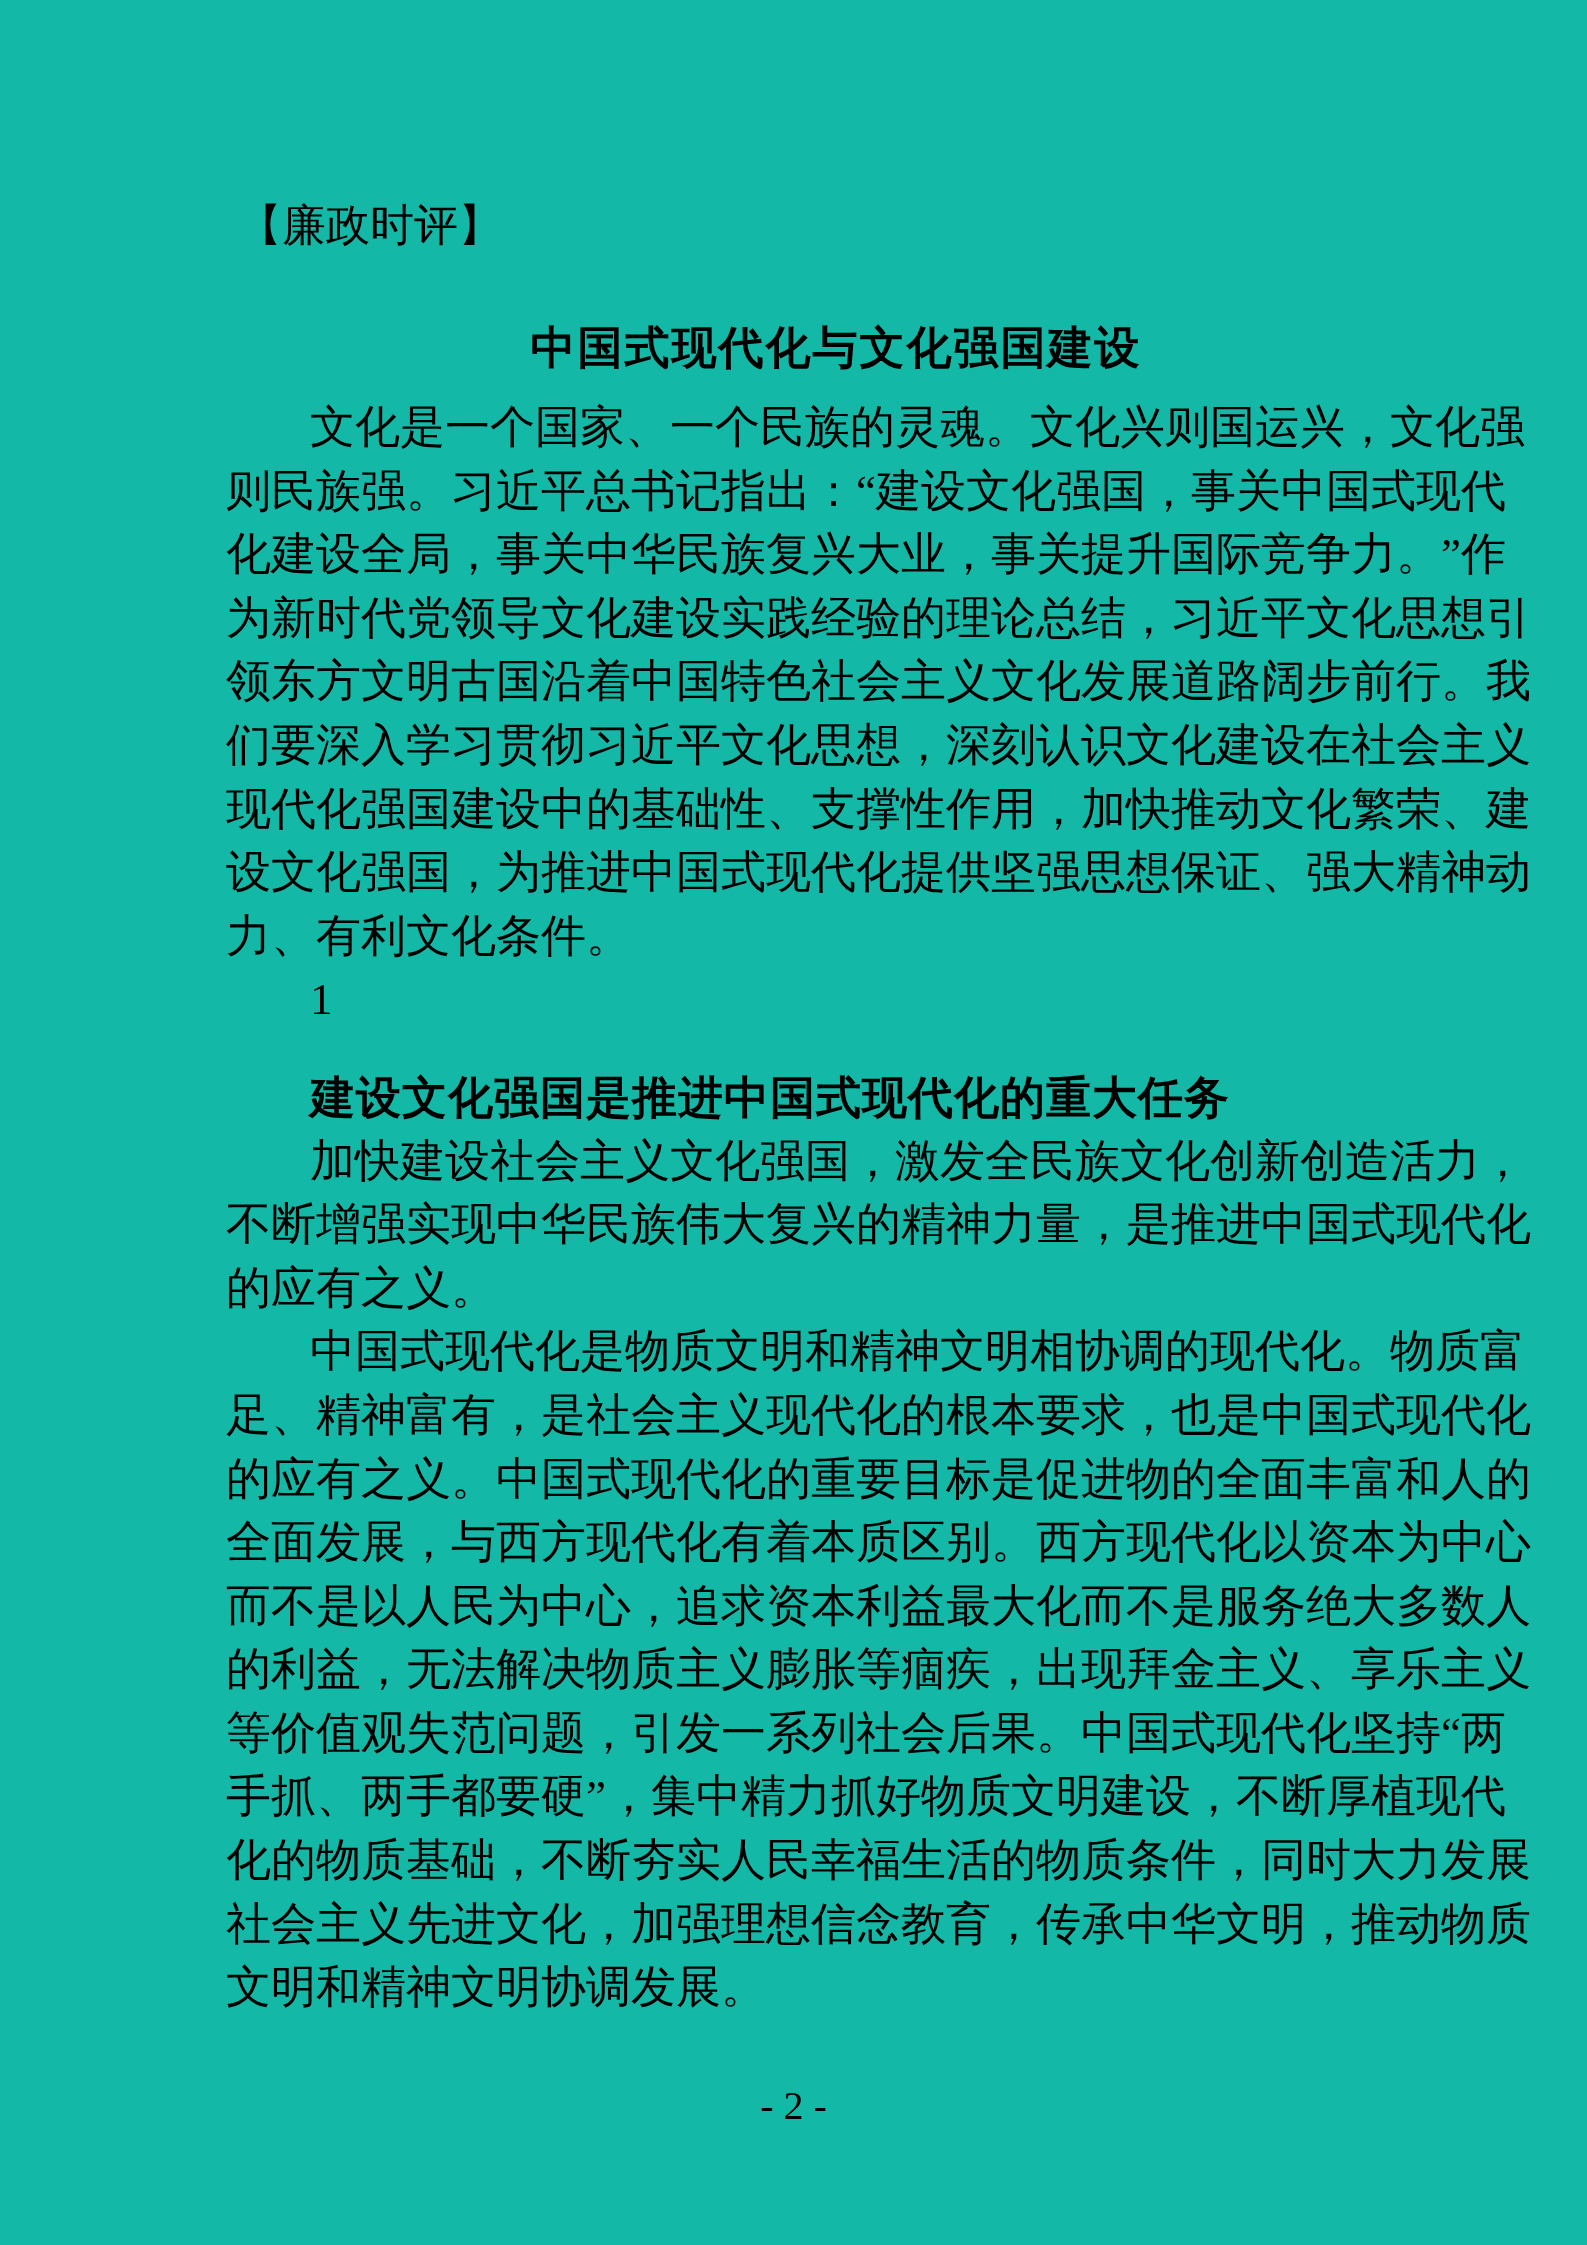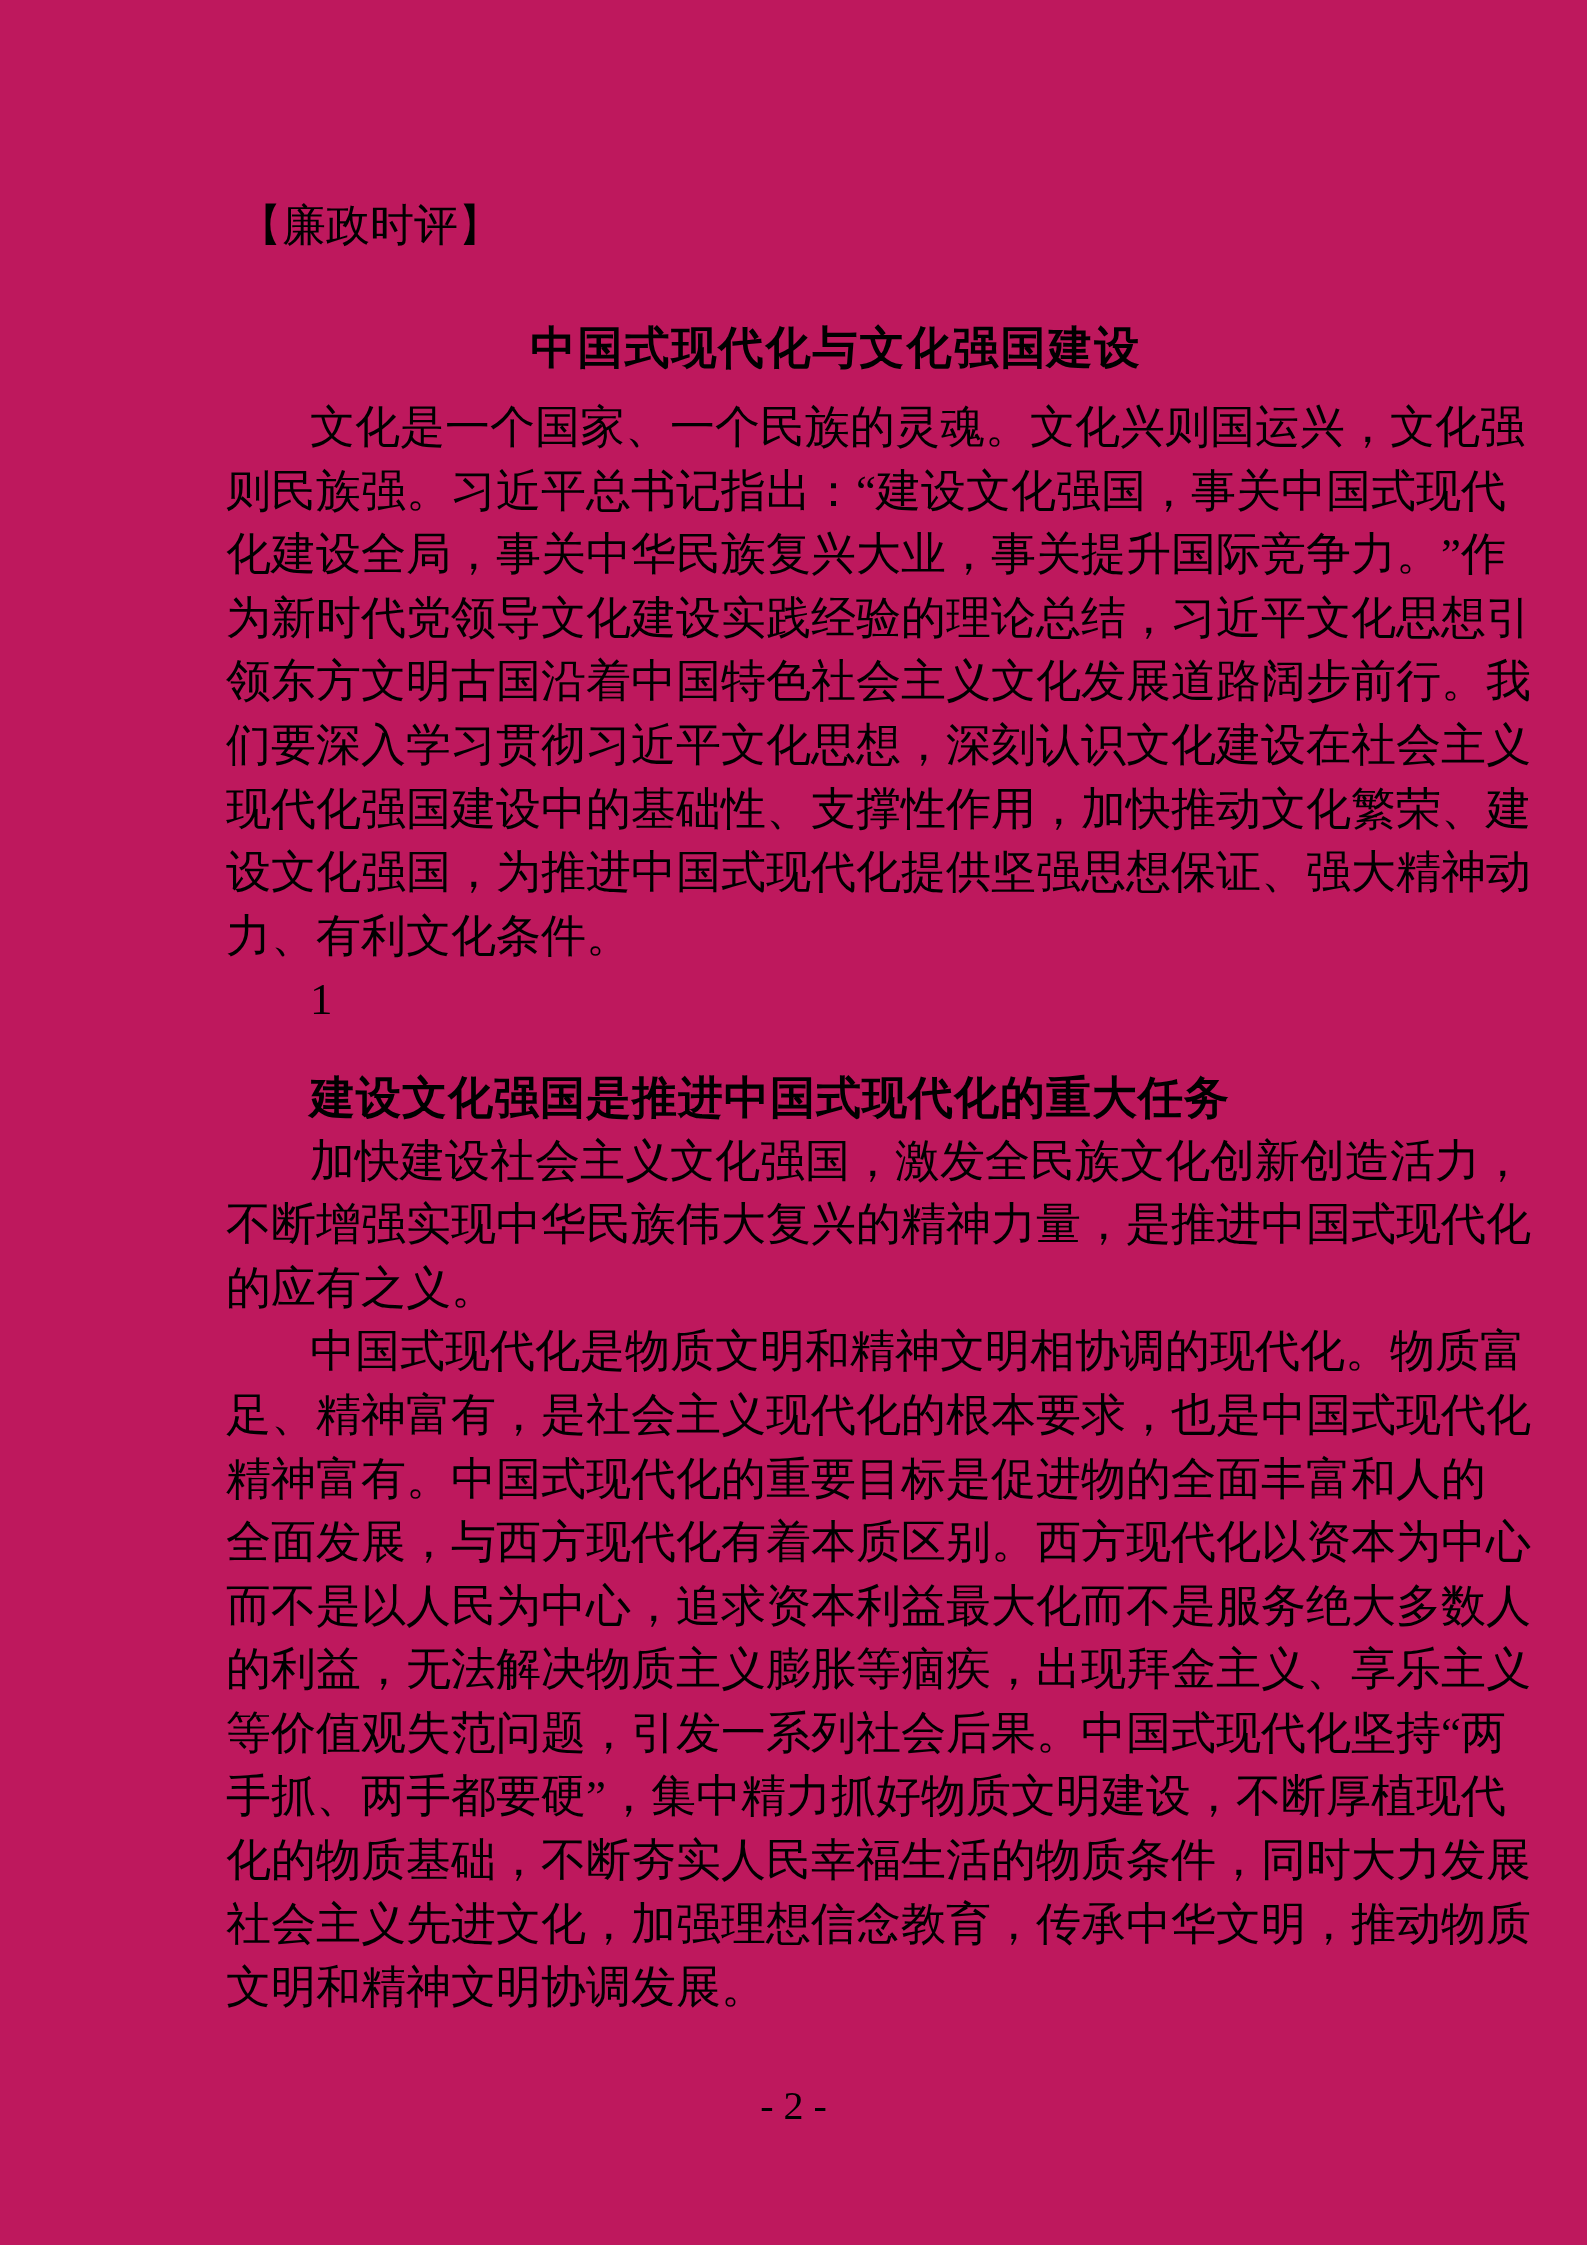--- a/index.html
+++ b/index.html
@@ -4,21 +4,21 @@
 <style>
   html, body {
     margin: 0;
     padding: 0;
     background: #ffffff;
   }
   .page {
     position: relative;
     width: 1587px;
     height: 2245px;
-    background: #be185d;
+    background: #14b8a6;
     color: #000000;
     font-family: "Liberation Serif", serif;
     overflow: hidden;
   }
   .category-header {
     position: absolute;
     left: 238px;
     top: 198px;
     font-size: 44px;
     line-height: 56px;
@@ -97,21 +97,21 @@
       <div class="line">现代化强国建设中的基础性、支撑性作用，加快推动文化繁荣、建</div>
       <div class="line">设文化强国，为推进中国式现代化提供坚强思想保证、强大精神动</div>
       <div class="line last">力、有利文化条件。</div>
       <div class="line section-number">1</div>
       <div class="line section-heading">建设文化强国是推进中国式现代化的重大任务</div>
       <div class="line first">加快建设社会主义文化强国，激发全民族文化创新创造活力，</div>
       <div class="line">不断增强实现中华民族伟大复兴的精神力量，是推进中国式现代化</div>
       <div class="line last">的应有之义。</div>
       <div class="line first">中国式现代化是物质文明和精神文明相协调的现代化。物质富</div>
       <div class="line">足、精神富有，是社会主义现代化的根本要求，也是中国式现代化</div>
-      <div class="line">精神富有。中国式现代化的重要目标是促进物的全面丰富和人的</div>
+      <div class="line">的应有之义。中国式现代化的重要目标是促进物的全面丰富和人的</div>
       <div class="line">全面发展，与西方现代化有着本质区别。西方现代化以资本为中心</div>
       <div class="line">而不是以人民为中心，追求资本利益最大化而不是服务绝大多数人</div>
       <div class="line">的利益，无法解决物质主义膨胀等痼疾，出现拜金主义、享乐主义</div>
       <div class="line">等价值观失范问题，引发一系列社会后果。中国式现代化坚持“两</div>
       <div class="line">手抓、两手都要硬”，集中精力抓好物质文明建设，不断厚植现代</div>
       <div class="line">化的物质基础，不断夯实人民幸福生活的物质条件，同时大力发展</div>
       <div class="line">社会主义先进文化，加强理想信念教育，传承中华文明，推动物质</div>
       <div class="line last">文明和精神文明协调发展。</div>
     </div>
 

